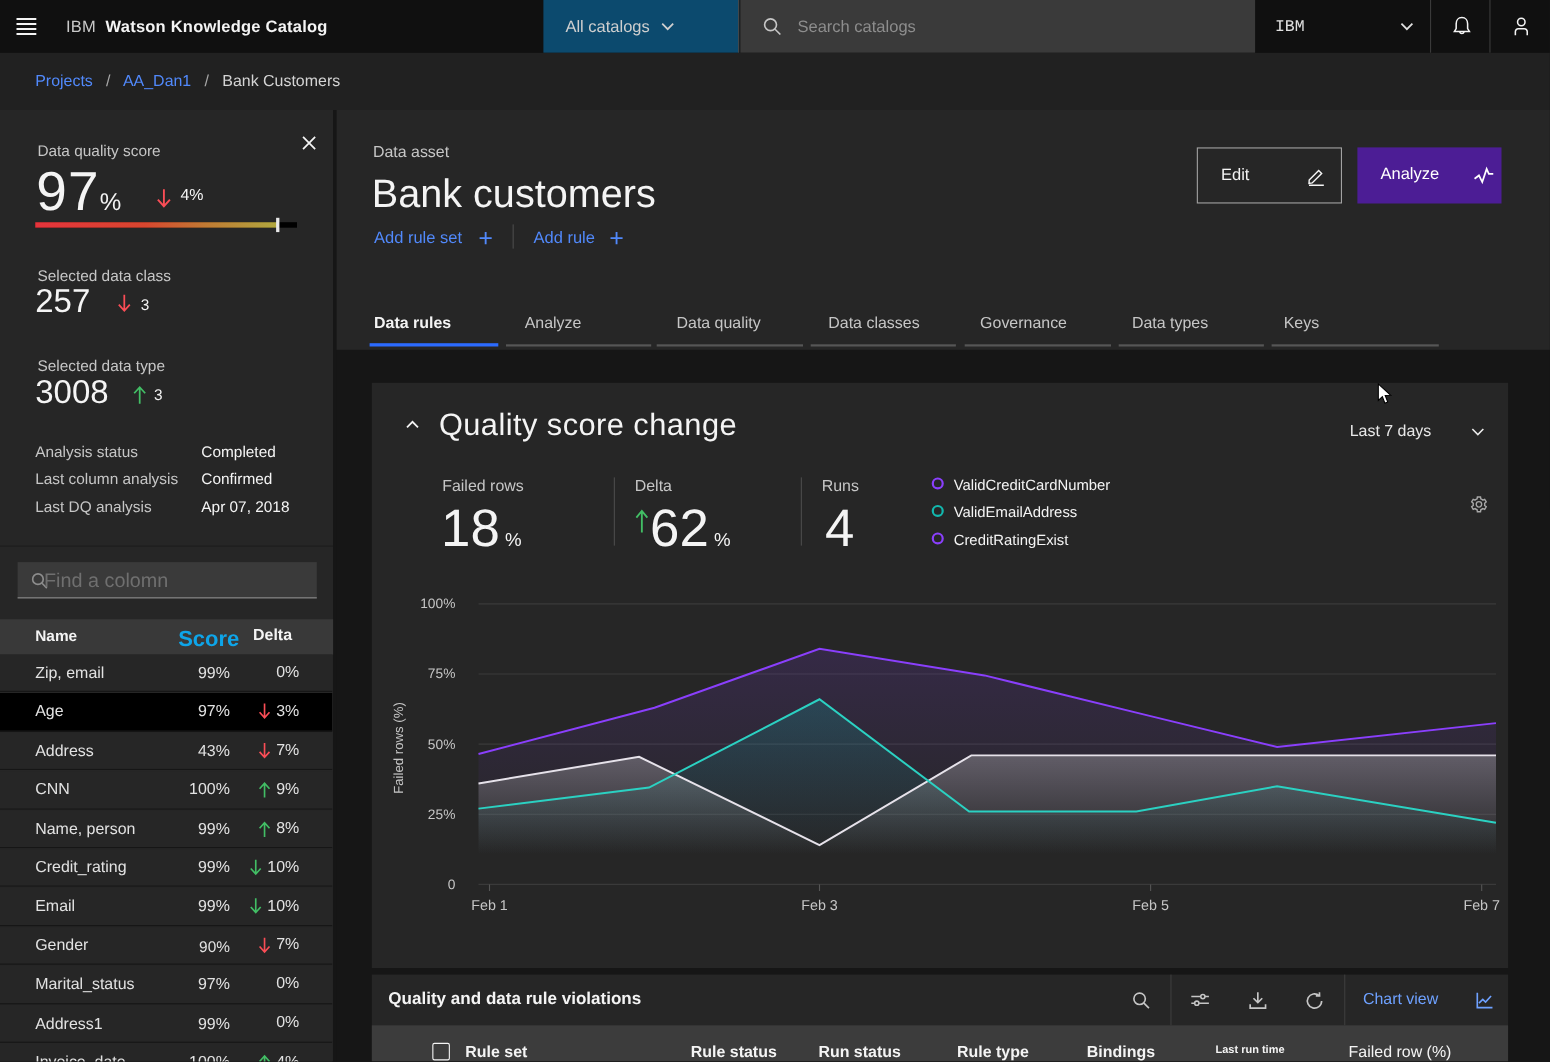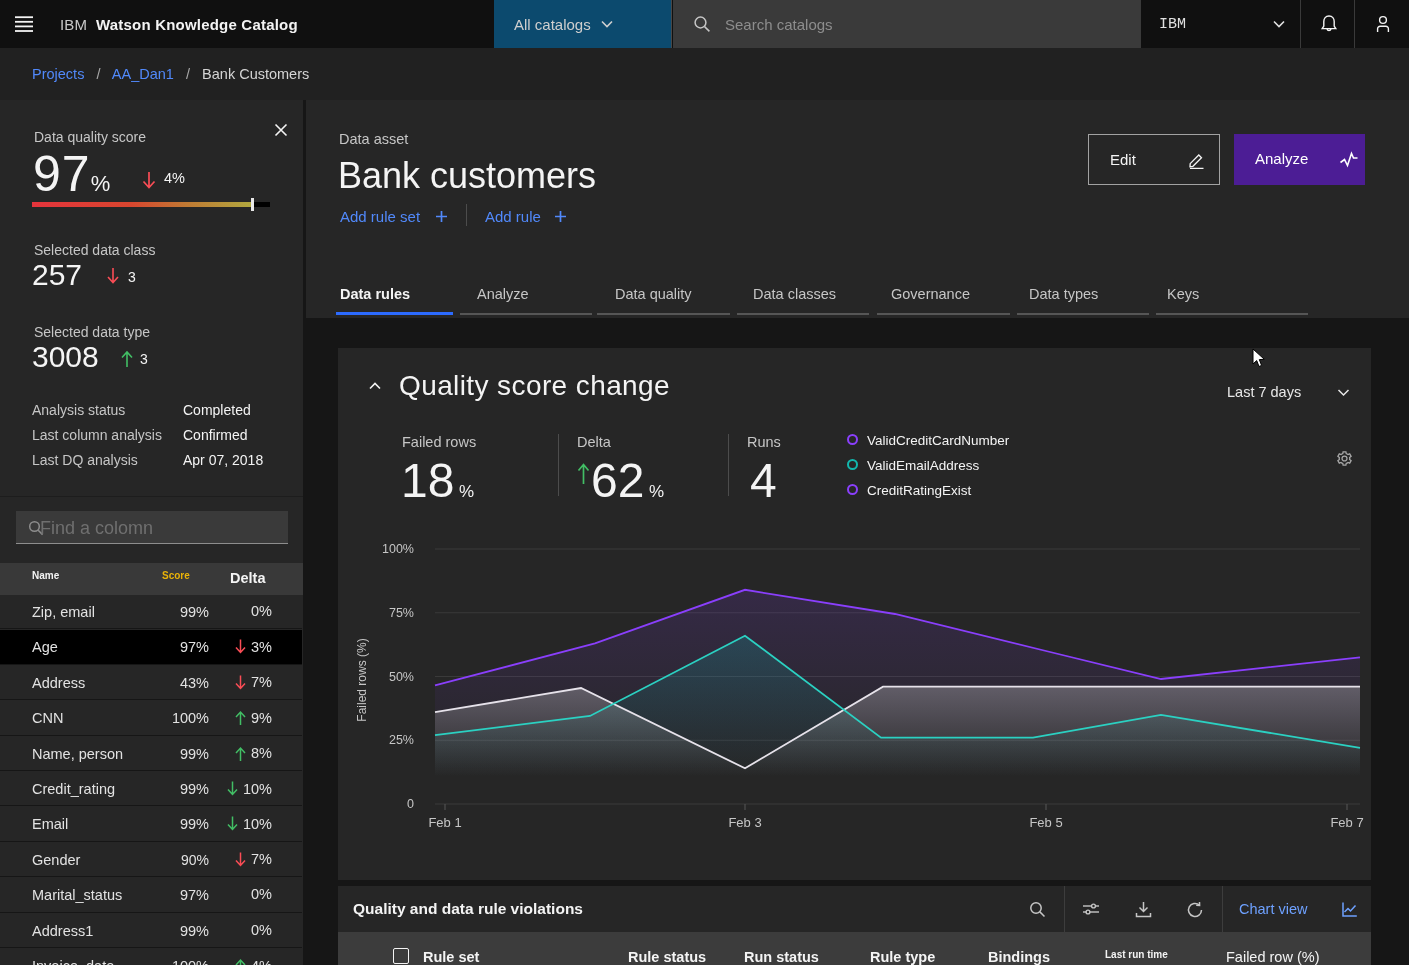--- a/index.html
+++ b/index.html
@@ -108,22 +108,22 @@
 
   <div class="abs" style="left:16px;top:411px;width:272px;height:33px;background:#3a3a3a;border-bottom:1px solid #8d8d8d;">
     <svg class="abs" style="left:12px;top:9px;" width="16" height="16" viewBox="0 0 16 16">
         <circle cx="6.5" cy="6.5" r="4.8" fill="none" stroke="#8d8d8d" stroke-width="1.5"></circle>
         <line x1="10.2" y1="10.2" x2="14.6" y2="14.6" stroke="#8d8d8d" stroke-width="1.5"></line>
       </svg>
     <div class="abs" style="left:24px;top:7px;font-size:18px;color:#6f6f6f;">Find a colomn</div>
   </div>
 
   <div class="abs" style="left:0;top:463px;width:303px;height:32px;background:#393939;">
-    <div class="abs" style="left:32px;top:7px;font-size:10px;font-weight:bold;color:#f4f4f4;">Name</div>
-    <div class="abs" style="left:162px;top:7px;font-size:10px;font-weight:bold;color:#eab308;">Score</div>
+    <div class="abs" style="left:32px;top:7px;font-size:14px;font-weight:bold;color:#f4f4f4;">Name</div>
+    <div class="abs" style="left:162px;top:7px;font-size:20px;font-weight:bold;color:#0ea5e9;">Score</div>
     <div class="abs" style="left:230px;top:7px;font-size:14.5px;font-weight:bold;color:#f4f4f4;">Delta</div>
   </div>
 
   <div id="rows" class="abs" style="left:0;top:495px;width:302px;height:370px;">
       <div class="abs" style="left:0;top:0.0px;width:302px;height:34.4px;background:#262626;border-bottom:1px solid #161616;">
         <div class="abs" style="left:32px;top:9px;font-size:14.5px;color:#e2e2e2;">Zip, email</div>
         <div class="abs" style="left:154px;top:9px;width:55px;text-align:right;font-size:14.5px;color:#e2e2e2;">99%</div>
         <div class="abs" style="left:190px;top:8px;width:82px;display:flex;justify-content:flex-end;align-items:center;font-size:14.5px;color:#e2e2e2;">
           <span>0%</span>
         </div>

